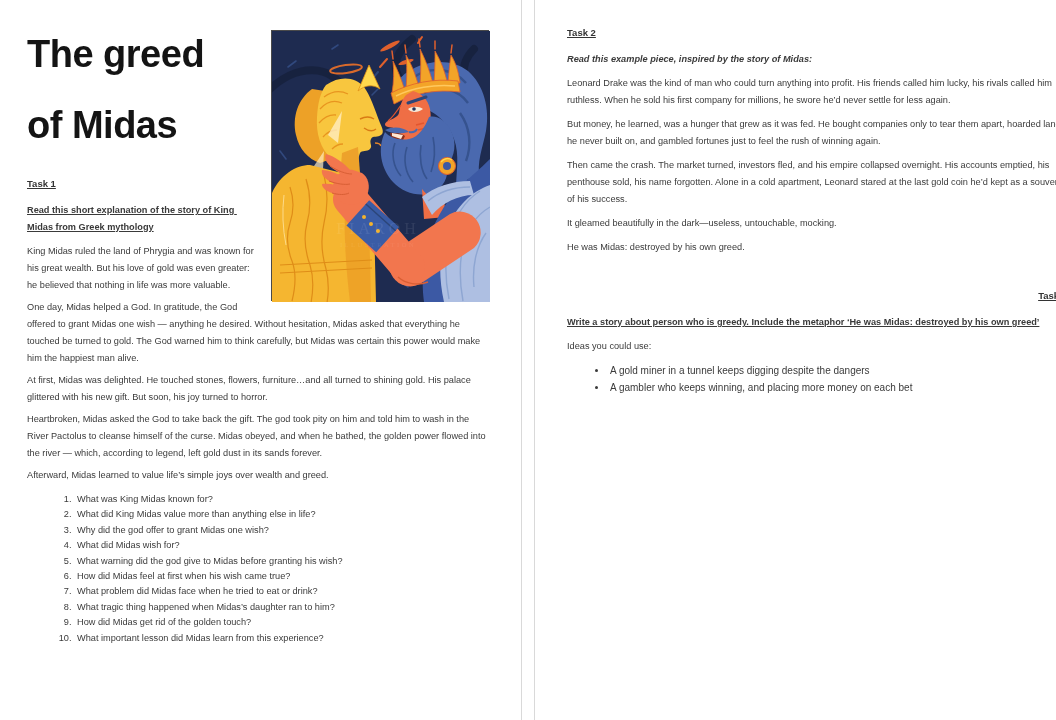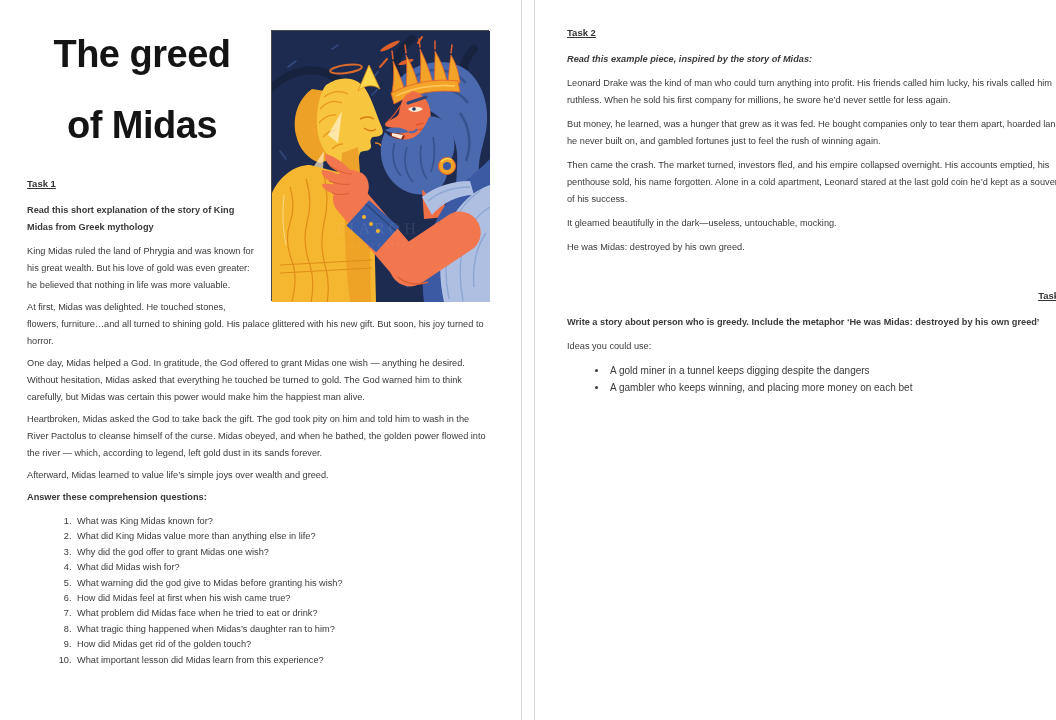--- a/index.html
+++ b/index.html
@@ -15,33 +15,33 @@
   .content-right { padding:26px 31px 0 32px; }
 
   figure.illustration {
     float:right; width:218px; height:271px; margin:3px 0 12px 14px;
     border:1px solid #4a4a4a; padding:0; background:#fde047;
   }
   figure.illustration svg { display:block; }
 
   .doc-title {
     font-size:38px; line-height:71px; font-weight:bold; color:#141414;
-    text-align:center; white-space:pre-line; margin:-8px 0 0 0; letter-spacing:-0.5px;
+    text-align:left; white-space:pre-line; margin:-8px 0 0 0; letter-spacing:-0.5px;
   }
   .task-heading {
     font-size:9.5px; line-height:13px; font-weight:bold; color:#333333;
     text-decoration:underline; margin:16px 0 12px 0;
   }
   .task-heading.first { margin-top:0; }
   .task-heading.spaced { margin-top:33px;text-align:right; }
   p, .para-block p {
     font-size:9.2px; line-height:17px; margin:0 0 5px 0; white-space:pre-wrap;
   }
   .content-right .para-block p { margin-bottom:7px; }
-  .bold { font-weight:bold; }
+  .bold { font-weight:bold;text-decoration:underline; }
   .bold-italic { font-weight:bold; font-style:italic; }
   .sub-instruction { margin-bottom:7px; }
   ol.questions {
     margin:8px 0 0 0; padding-left:47px;
     font-size:9.2px; line-height:15.4px; color:#3a3a3a;
   }
   ol.questions li { padding-left:3px; }
   ul.ideas {
     margin:8px 0 0 0; padding-left:41px; list-style:disc;
     font-size:10px; line-height:16.5px;
@@ -214,27 +214,26 @@
 
       <h1 class="doc-title">The greed
 of Midas</h1>
 
       <h2 class="task-heading">Task 1</h2>
 
       <p class="bold sub-instruction">Read this short explanation of the story of King Midas from Greek mythology</p>
 
       <div class="para-block">
           <p>King Midas ruled the land of Phrygia and was known for his great wealth. But his love of gold was even greater: he believed that nothing in life was more valuable.</p>
+          <p>One day, Midas helped a God. In gratitude, the God offered to grant Midas one wish — anything he desired. Without hesitation, Midas asked that everything he touched be turned to gold. The God warned him to think carefully, but Midas was certain this power would make him the happiest man alive.</p>
           <p>At first, Midas was delighted. He touched stones, flowers, furniture…and all turned to shining gold. His palace glittered with his new gift. But soon, his joy turned to horror.</p>
-          <p>One day, Midas helped a God. In gratitude, the God offered to grant Midas one wish — anything he desired. Without hesitation, Midas asked that everything he touched be turned to gold. The God warned him to think carefully, but Midas was certain this power would make him the happiest man alive.</p>
           <p>Heartbroken, Midas asked the God to take back the gift. The god took pity on him and told him to wash in the River Pactolus to cleanse himself of the curse. Midas obeyed, and when he bathed, the golden power flowed into the river — which, according to legend, left gold dust in its sands forever.</p>
           <p>Afterward, Midas learned to value life’s simple joys over wealth and greed.</p>
         </div>
 
-      <p class="bold">Answer these comprehension questions:</p>
 
       <ol class="questions">
           <li>What was King Midas known for?</li>
           <li>What did King Midas value more than anything else in life?</li>
           <li>Why did the god offer to grant Midas one wish?</li>
           <li>What did Midas wish for?</li>
           <li>What warning did the god give to Midas before granting his wish?</li>
           <li>How did Midas feel at first when his wish came true?</li>
           <li>What problem did Midas face when he tried to eat or drink?</li>
           <li>What tragic thing happened when Midas’s daughter ran to him?</li>

